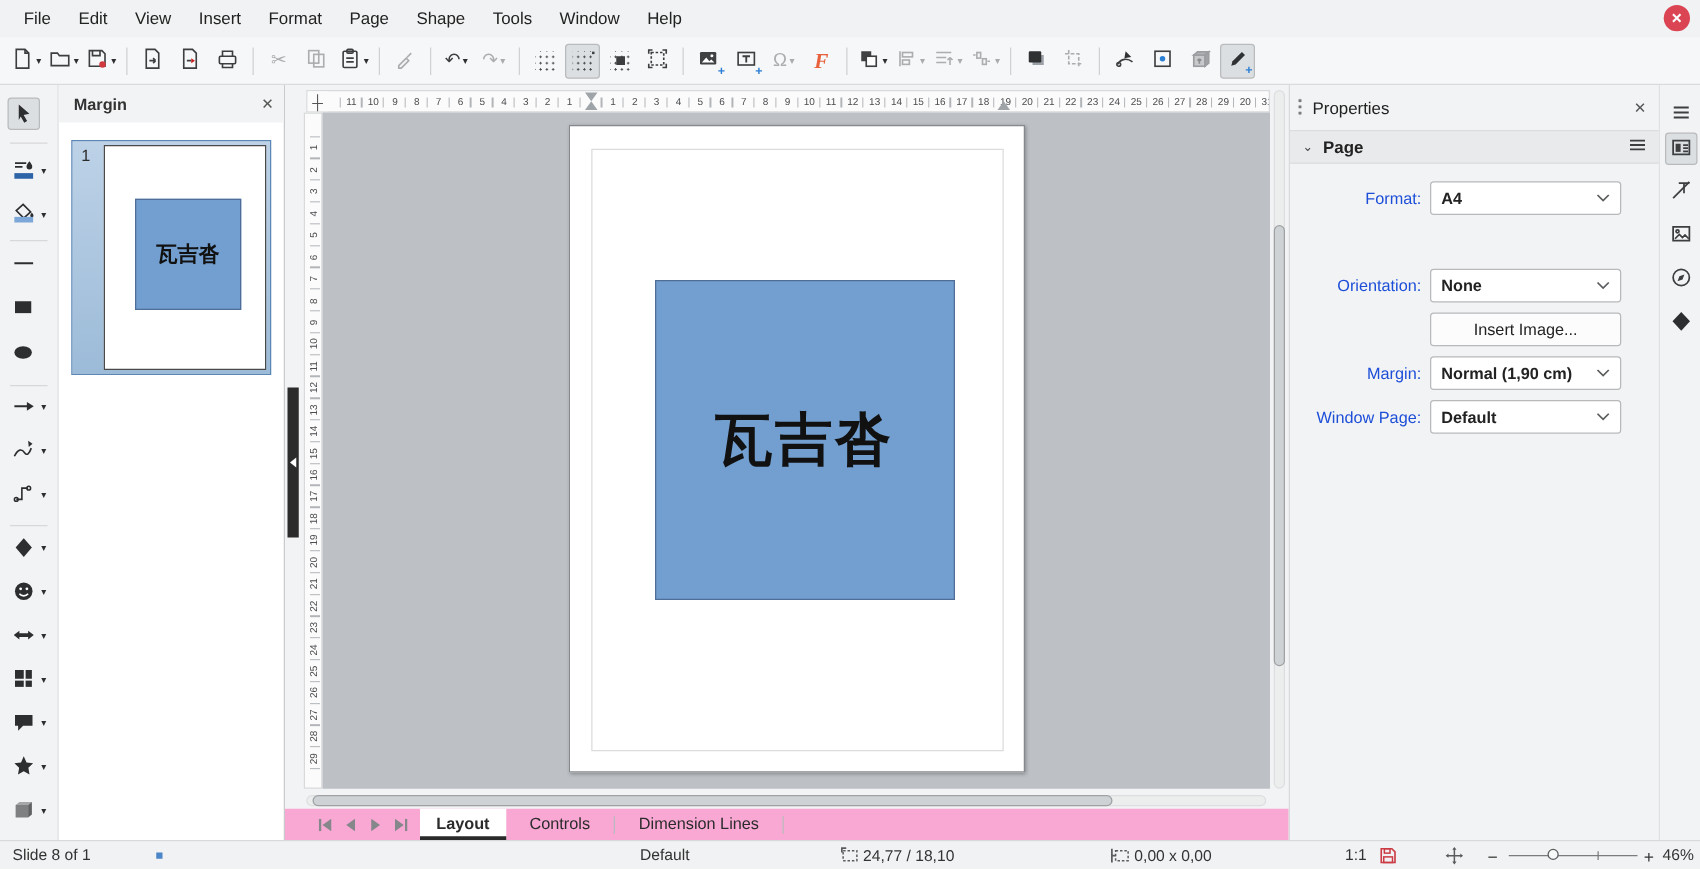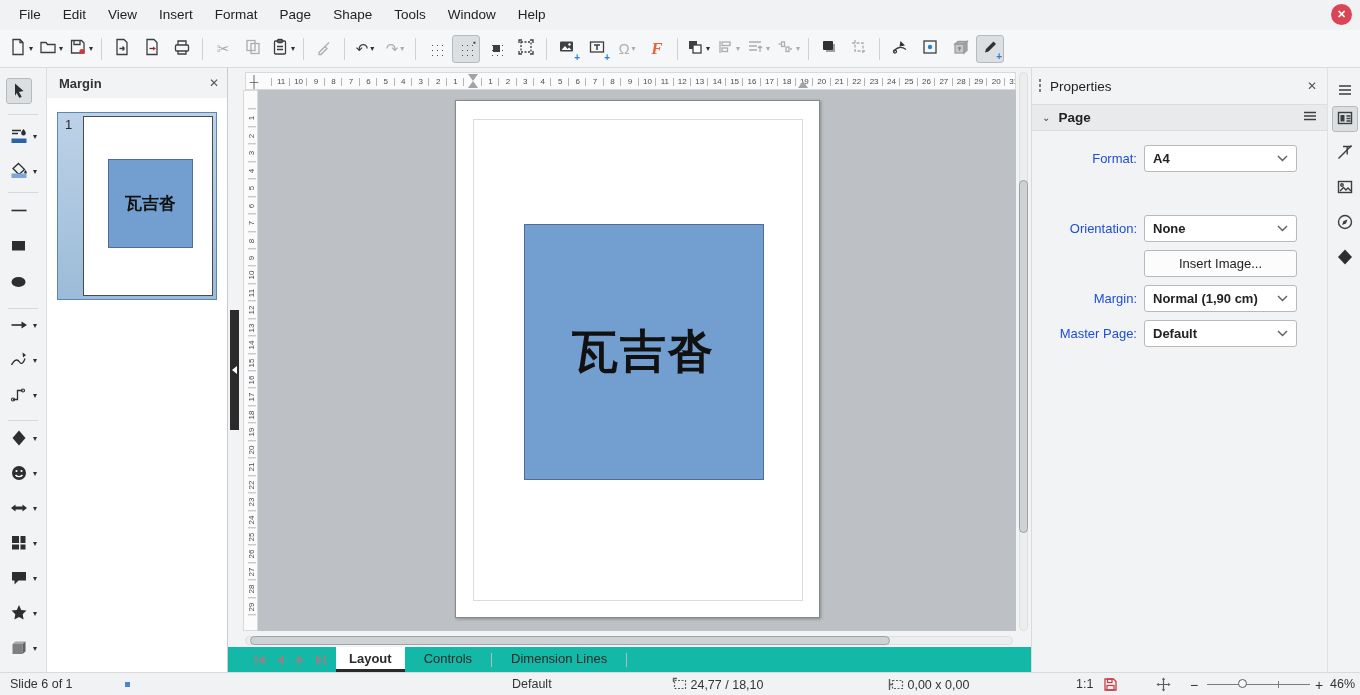--- a/index.html
+++ b/index.html
@@ -60,21 +60,21 @@
   .page{position:absolute;left:197px;top:10px;width:365px;height:518px;background:#fff;border:1px solid #85898d;box-shadow:1px 1px 3px rgba(0,0,0,.3);}
   .marginbox{position:absolute;left:17px;top:18px;right:16px;bottom:16px;border:1px solid #dcdcdc;}
   .shape{position:absolute;left:68px;top:123px;width:240px;height:256px;background:#729fcf;border:1px solid #4f6d96;display:flex;align-items:center;justify-content:center;}
   .shape span{font-size:46px;font-weight:bold;color:#111;letter-spacing:2px;}
   .vscroll{position:absolute;left:788px;top:4px;width:15px;height:559px;}
   .vscroll .track{position:absolute;left:3px;top:0;width:9px;height:100%;background:#eceded;border-radius:5px;border:1px solid #dddedf;}
   .vscroll .thumbv{position:absolute;left:3px;top:108px;width:9px;height:353px;background:#cfd2d4;border:1px solid #9fa2a4;border-radius:5px;}
   .hscroll{position:absolute;left:17px;top:566px;width:768px;height:13px;}
   .hscroll .track{position:absolute;left:0;top:2px;width:100%;height:9px;background:#eceded;border-radius:5px;border:1px solid #dddedf;}
   .hscroll .thumbh{position:absolute;left:5px;top:2px;width:640px;height:9px;background:#cfd2d4;border:1px solid #9fa2a4;border-radius:5px;}
-  .tabbar{position:absolute;left:0;top:579px;width:803px;height:25px;display:flex;align-items:center;padding-left:22px;background:#14b8a6;}
+  .tabbar{position:absolute;left:0;top:579px;width:803px;height:25px;display:flex;align-items:center;padding-left:22px;background:#f9a8d4;}
   .navbtn{width:20px;height:18px;display:flex;align-items:center;justify-content:center;}
   .navbtn svg{fill:#85878a;stroke:none;}
   .doctab{padding:0 13px;height:25px;line-height:24px;font-size:13px;color:#2b2b2b;position:relative;margin-left:6px;}
   .doctab.active{background:#fff;font-weight:bold;border-bottom:3px solid #2a2a2a;}
   .tabsep{width:1px;height:14px;background:#b9babb;margin-left:6px;}
 
   
   .split{position:absolute;top:310px;width:9px;height:120px;background:#2b2b2b;display:flex;align-items:center;justify-content:center;}
   .tri-l{width:0;height:0;border-top:4px solid transparent;border-bottom:4px solid transparent;border-right:5px solid #fff;}
   .tri-r{width:0;height:0;border-top:4px solid transparent;border-bottom:4px solid transparent;border-left:5px solid #fff;}
@@ -653,21 +653,21 @@
       <div class="field" style="top:217px">
         <label>Margin:</label>
         <div class="ctrl">
             <span class="val">Normal (1,90 cm)</span>
             <svg width="11" height="7">
               <path d="M1 1l4.5 4.5L10 1"></path>
             </svg>
           </div>
       </div>
       <div class="field" style="top:252px">
-        <label>Master Page:</label>
+        <label>Window Page:</label>
         <div class="ctrl">
             <span class="val">Default</span>
             <svg width="11" height="7">
               <path d="M1 1l4.5 4.5L10 1"></path>
             </svg>
           </div>
       </div>
     </div>
     <div class="tabstrip">
       <div class="sbtab" style="top:10px">
@@ -703,21 +703,21 @@
         </div>
       <div class="sbtab" style="top:177px">
           <span><svg width="18" height="18">
               <path d="M9 1.5l7 7.5-7 7.5L2 9z" fill="#2c2e30" stroke="none"></path>
             </svg></span>
         </div>
     </div>
   </div>
 
   <div class="statusbar">
-    <span class="sb-item" style="left:10px">Slide 6 of 1</span>
+    <span class="sb-item" style="left:10px">Slide 8 of 1</span>
     <span class="statusdot"></span>
     <span class="sb-item" style="left:512px">Default</span>
     <span class="sb-item" style="left:672px"><svg width="15" height="14">
           <rect x="2.5" y="3.5" width="11" height="8" stroke-dasharray="2 1.5"></rect>
           <path d="M1 1.5h4M1.5 1v4" stroke-width="1.4"></path>
         </svg> <span>24,77 / 18,10</span></span>
     <span class="sb-item" style="left:888px"><svg width="16" height="14">
           <rect x="4.5" y="3.5" width="10" height="8" stroke-dasharray="2 1.5"></rect>
           <path d="M1.5 2v11M1.5 7.5h3" stroke-width="1.4"></path>
         </svg> <span>0,00 x 0,00</span></span>

